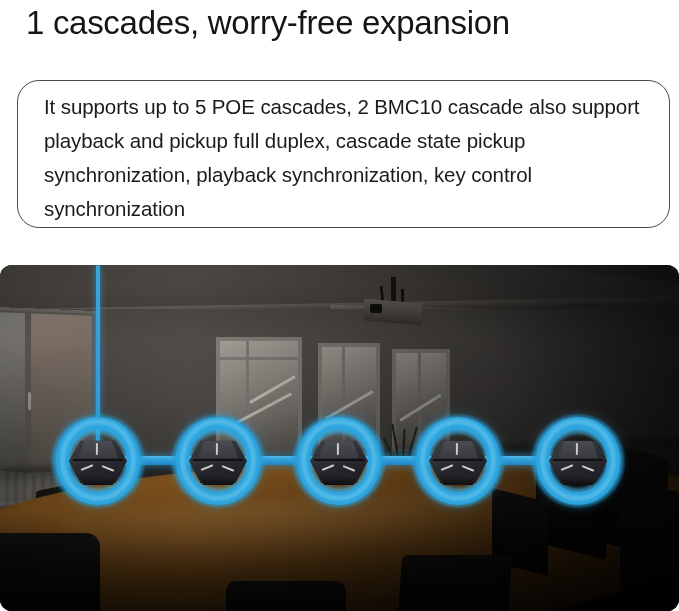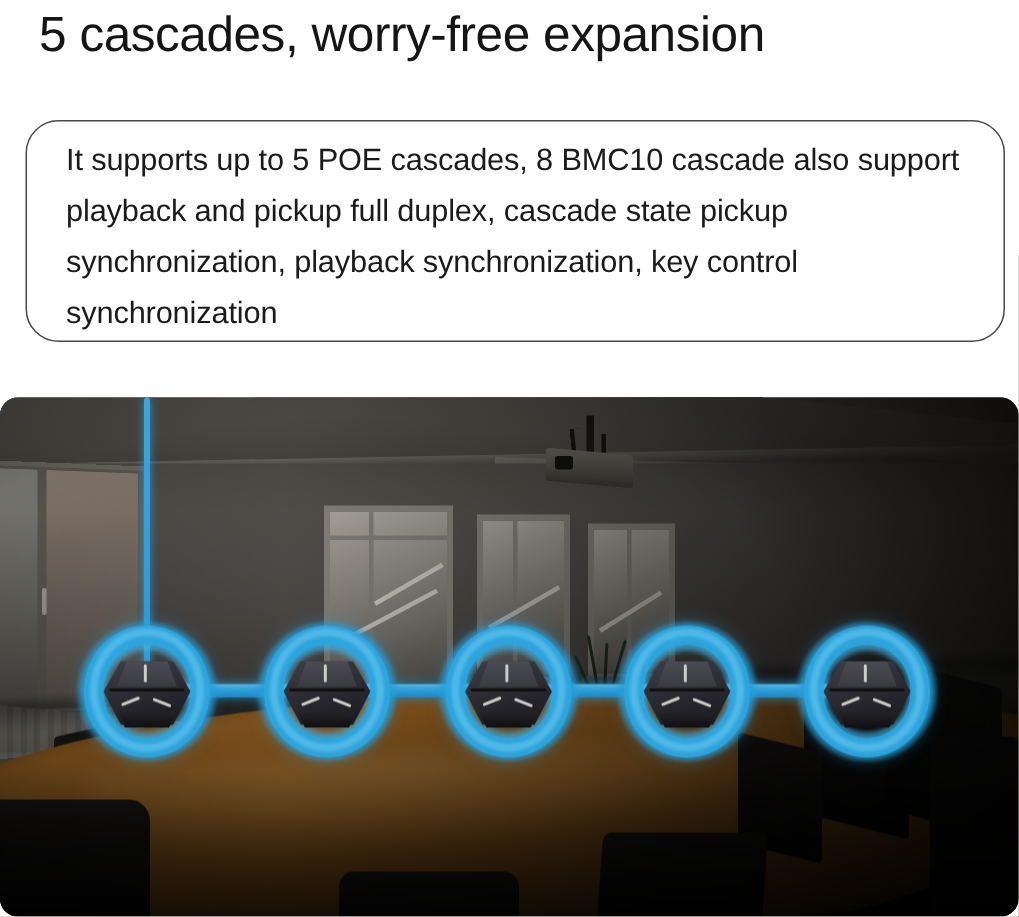--- a/index.html
+++ b/index.html
@@ -363,24 +363,24 @@
   }
   .ray-up   { left: 28px; top: 3px;  width: 12px; transform: rotate(90deg); }
   .ray-left { left: 12px; top: 30px; width: 13px; transform: rotate(-22deg); }
   .ray-right{ left: 33px; top: 26px; width: 13px; transform: rotate(22deg); }
 </style>
 </head>
 <body>
 
 <div class="page">
 
-  <div class="page-title">5 cascades, worry-free expansion</div>
+  <div class="page-title">1 cascades, worry-free expansion</div>
 
   <div class="desc-box">
-    <div class="desc-text">It supports up to 5 POE cascades, 8 BMC10 cascade also support playback and pickup full duplex, cascade state pickup synchronization, playback synchronization, key control synchronization</div>
+    <div class="desc-text">It supports up to 5 POE cascades, 2 BMC10 cascade also support playback and pickup full duplex, cascade state pickup synchronization, playback synchronization, key control synchronization</div>
   </div>
 
   <div class="photo">
 
     <div class="room-base"></div>
 
     <div class="ceiling"></div>
     <div class="ceiling-rail"></div>
     <div class="ceiling-seam"></div>
     <div class="ceiling-seam2"></div>

